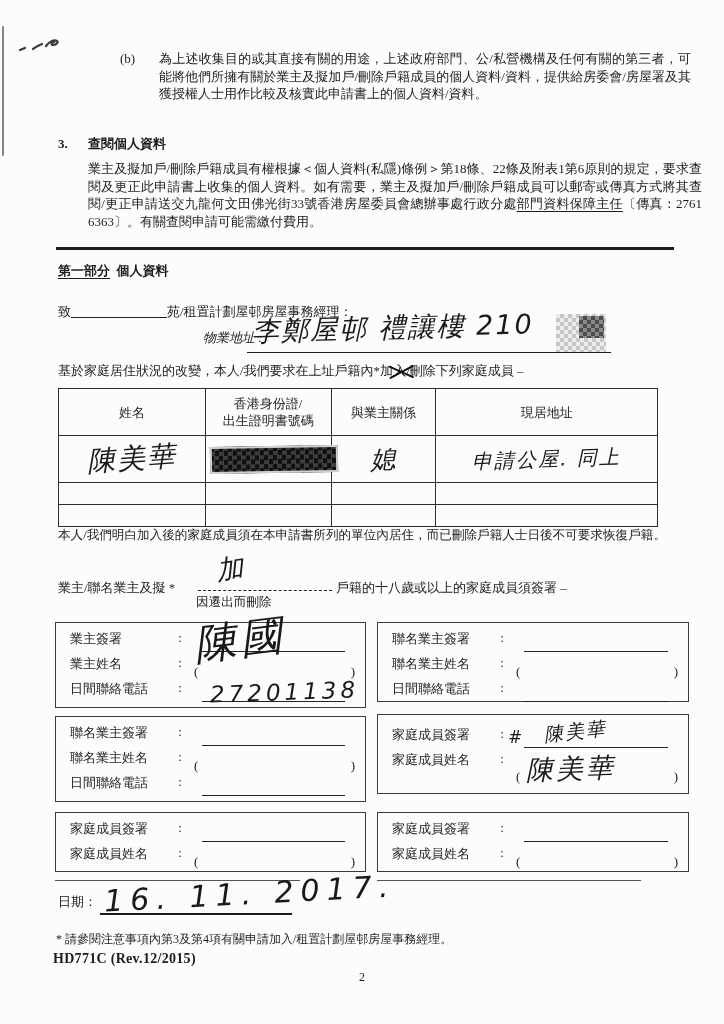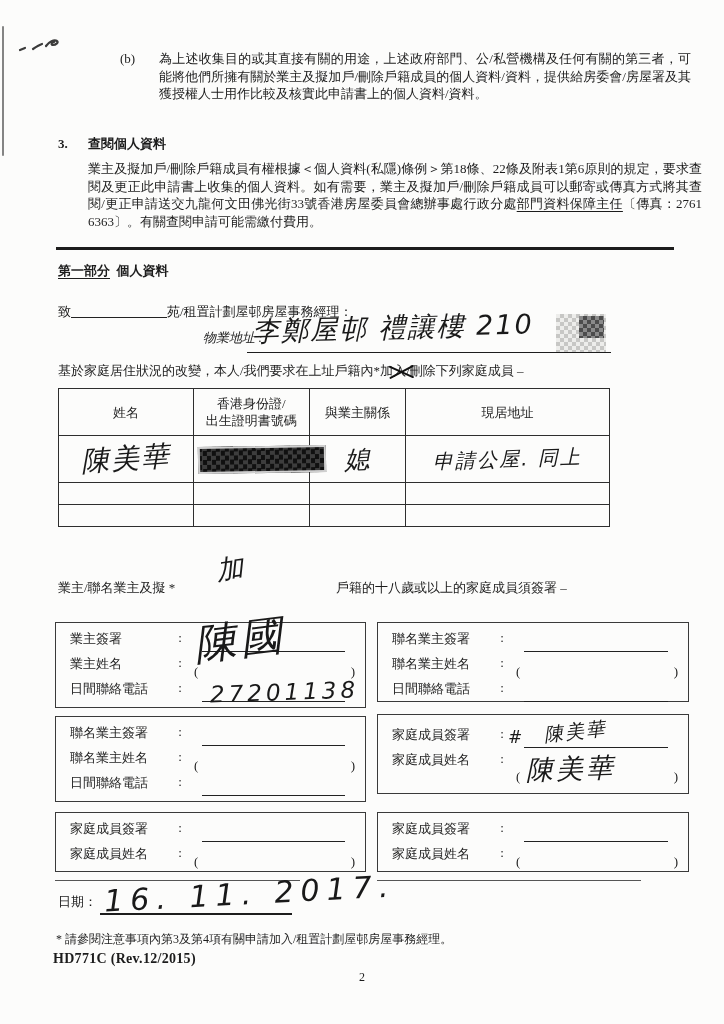--- a/index.html
+++ b/index.html
@@ -47,21 +47,21 @@
     background-size:8px 8px;
     position:relative;
   }
   .px-light .px-sub{
     position:absolute;left:46%;top:4%;width:50%;height:60%;
     background-image:repeating-conic-gradient(#4c4c4c 0% 25%,#8a8a8a 0% 50%);
     background-size:8px 8px;
   }
   
   .mtable{
-    position:absolute;left:58px;top:388px;width:552px;
+    position:absolute;left:58px;top:388px;width:600px;
     border-collapse:collapse;table-layout:fixed;
   }
   .mtable td,.mtable th{
     border:1.6px solid #2e2e2e;
     font-size:13px;font-weight:normal;
     text-align:center;vertical-align:middle;
     padding:2px 4px;overflow:visible;
   }
   .mtable .hrow th{height:42px;line-height:17px;}
   .mtable .drow td{height:42px;position:relative;}
@@ -169,23 +169,28 @@
         </tr>
     <tr class="erow">
           <td></td>
           <td></td>
           <td></td>
           <td></td>
         </tr>
   </tbody>
     </table>
 
+  <div class="p nowrap" style="left:58px;top:527px;font-size:12.6px;">本人/我們明白加入後的家庭成員須在本申請書所列的單位內居住，而已刪除戶籍人士日後不可要求恢復戶籍。</div>
 
   <div class="p nowrap" style="left:58px;top:579px;">業主/聯名業主及擬 *</div>
   <div class="hw" style="position:absolute;left:216px;top:551px;font-size:27px;transform:rotate(-8deg);">加</div>
+  <div class="opt-stack" style="left:196px;top:590px;width:138px;">
+    <div class="opt-dash"></div>
+    <div class="p nowrap" style="position:static;margin-top:3px;font-size:12.6px;">因遷出而刪除</div>
+  </div>
   <div class="p nowrap" style="left:336px;top:579px;">戶籍的十八歲或以上的家庭成員須簽署 –</div>
 
   <div class="sig-box" style="left:55px;top:622px;width:311px;height:86px;">
     <div class="sig-row">
       <span class="lbl">業主簽署</span>
         <span class="cln">:</span>
       <span class="val">
           <span class="line"></span>
         </span>
     </div>

